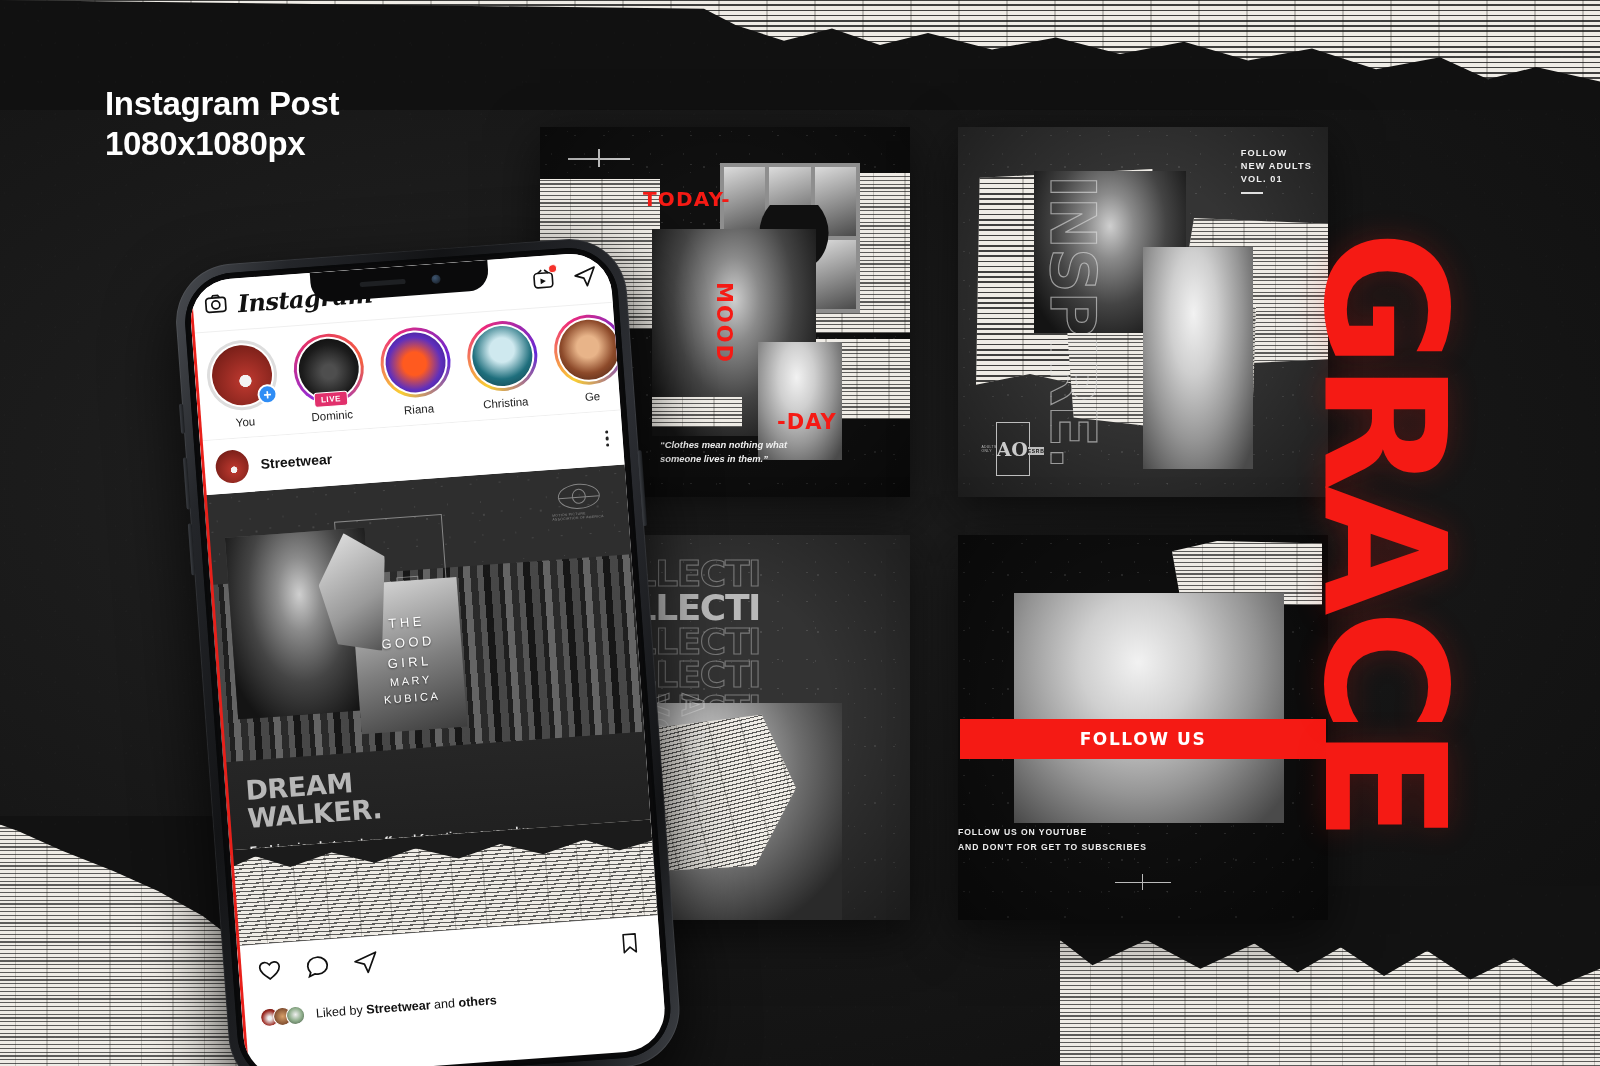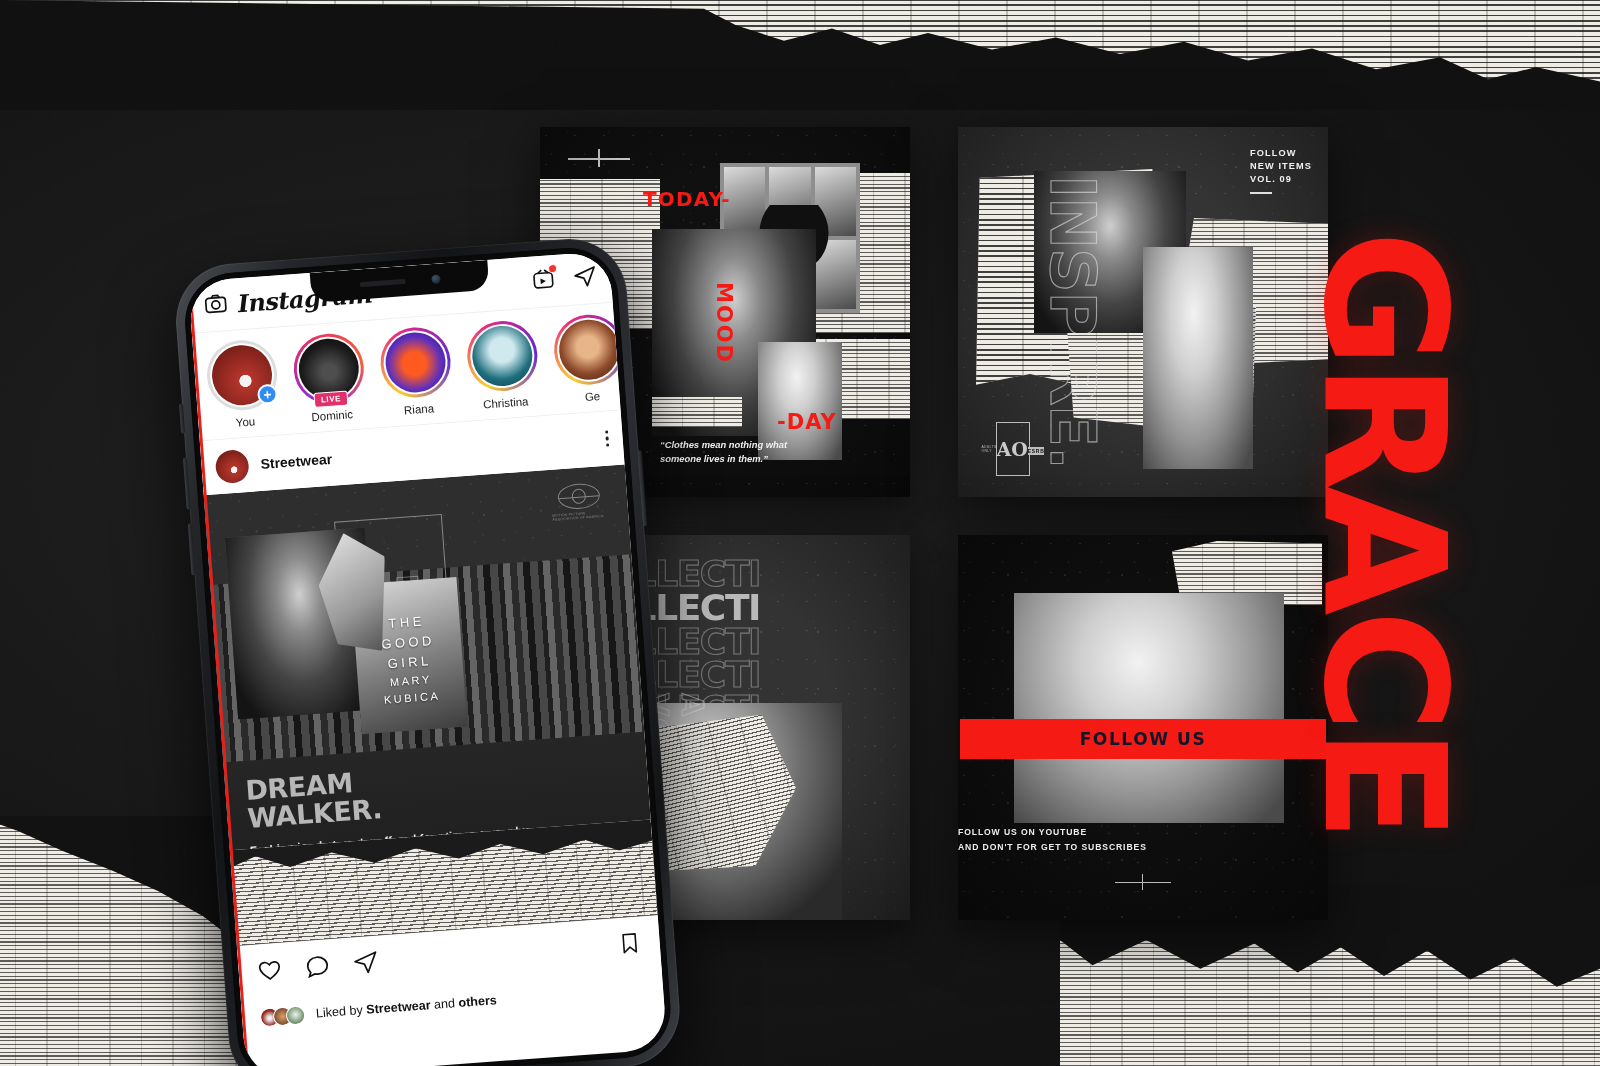--- a/index.html
+++ b/index.html
@@ -162,21 +162,21 @@
      transform:rotate(-14deg);
      clip-path:polygon(10% 0,92% 12%,100% 60%,70% 100%,18% 88%,0 40%); }
 
   
   #card4 { left:958px; top:535px; width:370px; height:385px; background:#0e0e0e; }
   .c4-news-t { position:absolute; right:6px; top:6px; width:150px; height:64px; z-index:5;
      clip-path:polygon(0 16%,30% 0,100% 4%,100% 100%,6% 96%); }
   .c4-ph { left:56px; top:58px; width:270px; height:230px; z-index:8; }
   .c4-band { position:absolute; left:2px; top:184px; width:366px; height:40px; z-index:12;
      background:#f51a14; display:flex; align-items:center; justify-content:center; }
-  .c4-band span { font-size:17px; font-weight:800; letter-spacing:1.6px; color:#0f172a;
+  .c4-band span { font-size:17px; font-weight:800; letter-spacing:1.6px; color:#ffffff;
      font-family:"DejaVu Sans", sans-serif; }
   .c4-sub { position:absolute; left:0; right:0; top:252px; text-align:center; z-index:12;
      font-size:17px; font-weight:800; letter-spacing:1.4px; color:#f51a14;
      font-family:"DejaVu Sans", sans-serif; opacity:.92; }
   .c4-lines { position:absolute; left:0; right:0; top:290px; text-align:left; z-index:12; }
   .c4-lines div { font-size:8.6px; font-weight:700; letter-spacing:.9px; color:#ededed; line-height:1.7; }
   .c4-plus { position:absolute; left:50%; transform:translateX(-50%); bottom:30px;
      width:56px; height:16px; z-index:12; }
   .c4-plus::before,.c4-plus::after { content:''; position:absolute; background:#bbb; }
   .c4-plus::before { left:0; top:8px; width:56px; height:1.4px; }
@@ -320,20 +320,24 @@
     <div class="paper news fine"></div>
     <div class="blackmask"></div>
   </div>
   <div class="torn-br">
     <div class="paper news fine"></div>
     <div class="blackmask"></div>
   </div>
 
   <div class="grain"></div>
 
+  <div class="heading">
+    <div class="l1">Instagram Post</div>
+    <div class="l2">1080x1080px</div>
+  </div>
 
   <div class="grace">GRACE</div>
 
   <div class="card" id="card1">
     <div class="c1-news-l news fine"></div>
     <div class="c1-news-r news fine"></div>
     <div class="c1-news-b news fine"></div>
     <div class="c1-plus"></div>
     <div class="c1-grid">
       <div></div>
@@ -357,22 +361,22 @@
 
   <div class="card" id="card2">
     <div class="c2-news news"></div>
     <div class="c2-news2 news fine"></div>
     <div class="c2-news3 news fine"></div>
     <div class="photo dark c2-ph1"></div>
     <div class="photo light c2-ph2"></div>
     <div class="c2-inspire">INSPIRE.</div>
     <div class="c2-release">
       <div>FOLLOW</div>
-      <div>NEW ITEMS</div>
-      <div>VOL. 09</div>
+      <div>NEW ADULTS</div>
+      <div>VOL. 01</div>
       <div class="rule"></div>
     </div>
     <div class="c2-badge">
       <div class="top">ADULTS ONLY</div>
       <div class="a">AO</div>
       <div class="esrb">ESRB</div>
     </div>
     <div class="speck"></div>
     <div class="vig"></div>
   </div>

